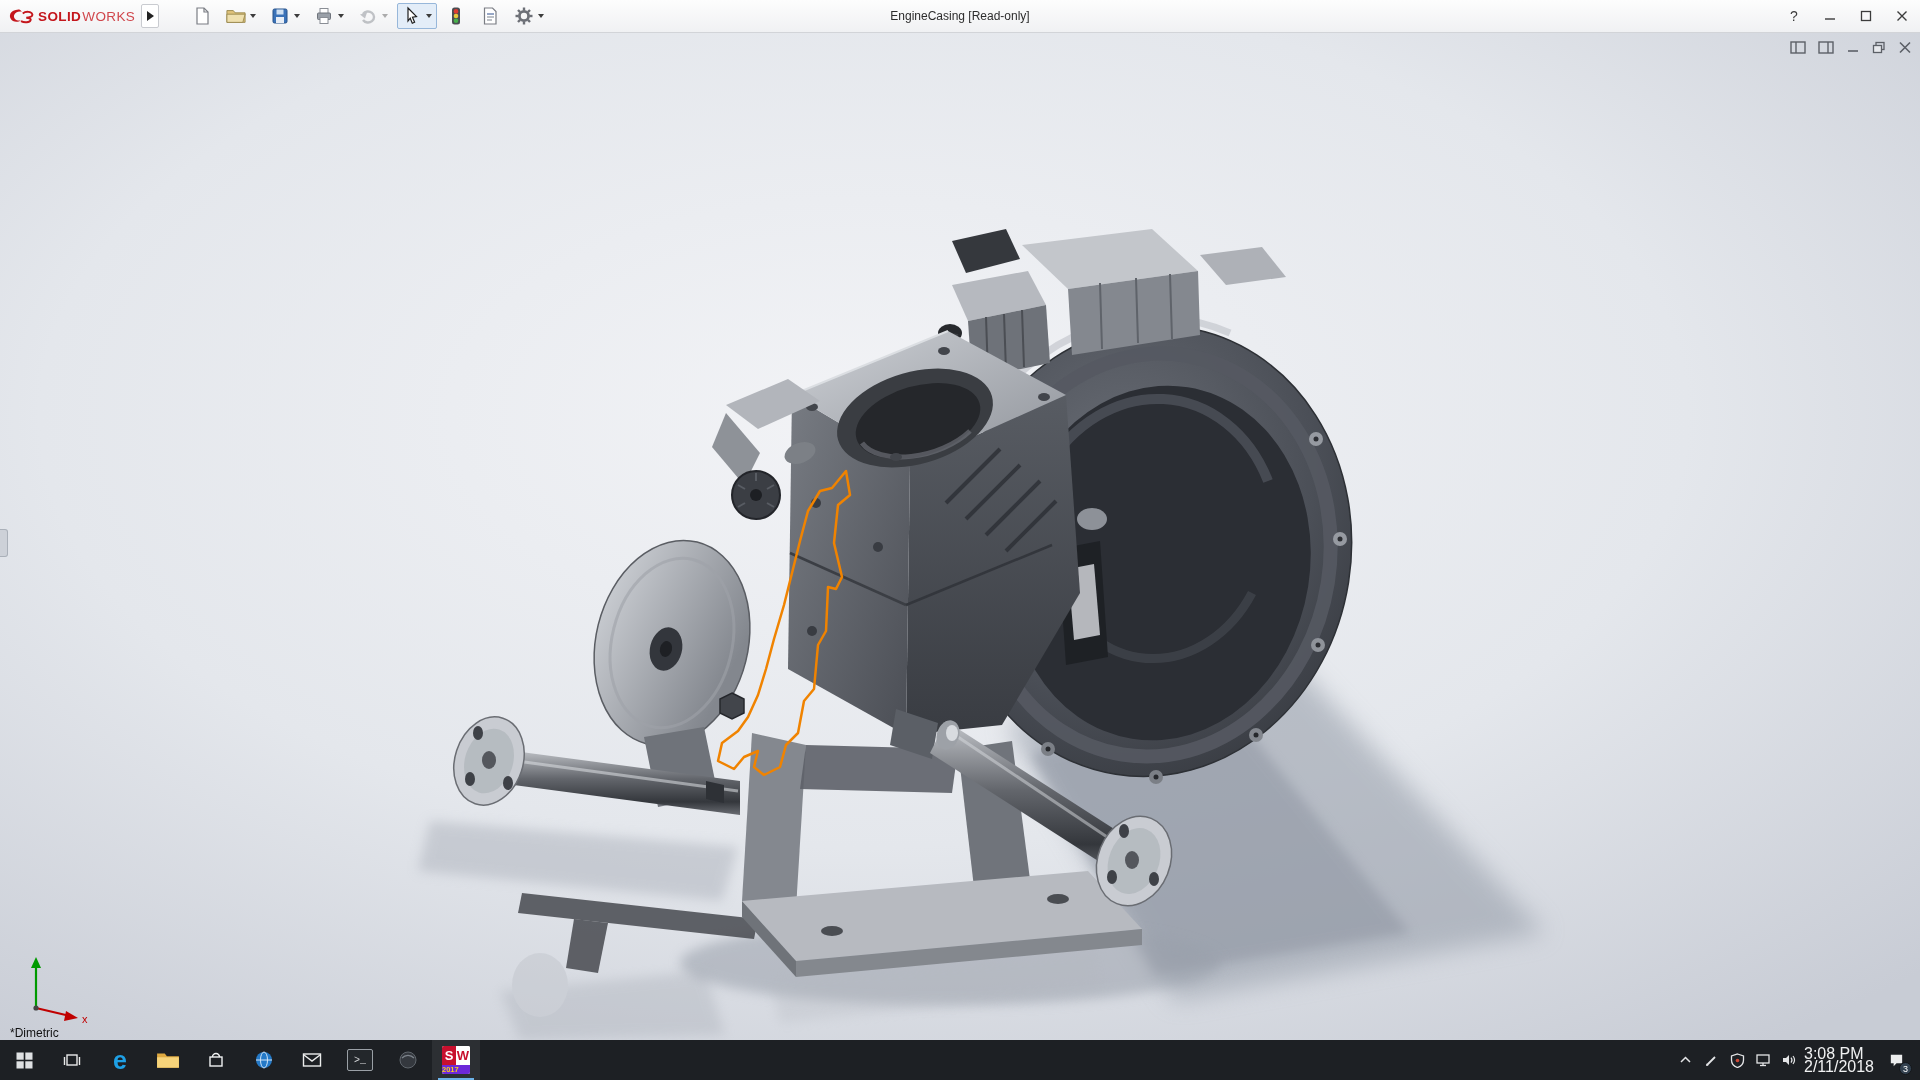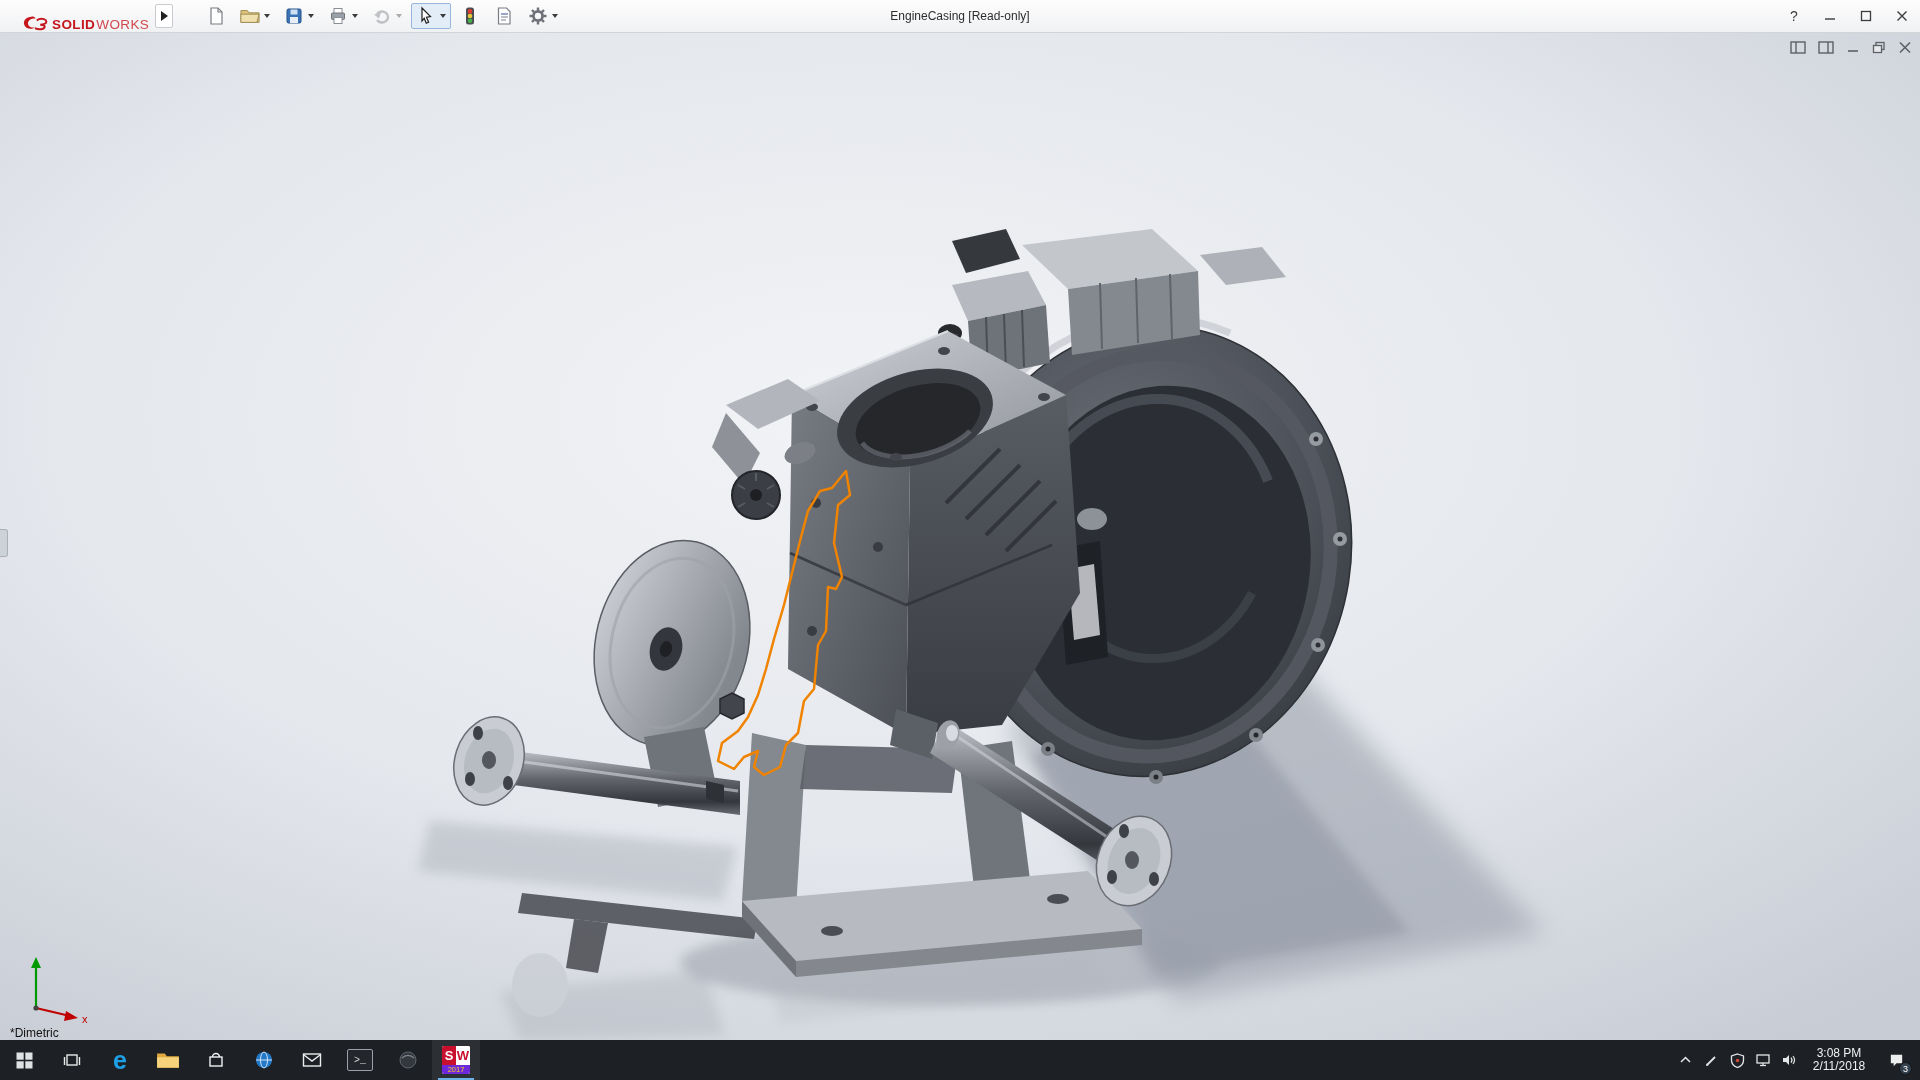--- a/index.html
+++ b/index.html
@@ -1,21 +1,21 @@
 <!DOCTYPE html>
 <html><head>
 <meta charset="utf-8">
 <style>
   *{margin:0;padding:0;box-sizing:border-box}
   html,body{width:1920px;height:1080px;overflow:hidden;font-family:"Liberation Sans",sans-serif;background:#000}
   .screen{position:relative;width:1920px;height:1080px;background:#eceef1;overflow:hidden}
 
   
   .titlebar{position:absolute;top:0;left:0;right:0;height:33px;background:linear-gradient(#fdfdfd,#f0f1f3);border-bottom:1px solid #d2d4d8;display:flex;align-items:center;z-index:30}
-  .brand{display:flex;align-items:flex-end;gap:4px;padding:0 6px 0 22px;height:100%}
+  .brand{display:flex;align-items:center;gap:4px;padding:0 6px 0 8px;height:100%}
   .brand-solid{font-size:13.5px;font-weight:700;color:#c4161c;letter-spacing:.4px}
   .brand-works{font-size:13.5px;font-weight:400;color:#d0474c;letter-spacing:.4px;margin-left:-3px}
   .flyout{width:18px;height:24px;border:1px solid #c9cbd0;background:#fff;display:flex;align-items:center;justify-content:center;border-radius:2px}
   .flyout i{width:0;height:0;border-top:5px solid transparent;border-bottom:5px solid transparent;border-left:7px solid #222}
   .toolbar{display:flex;align-items:center;margin-left:26px;height:100%}
   .tbtn{height:26px;display:flex;align-items:center;padding:0 4px;margin:0 2px;border:1px solid transparent;border-radius:2px}
   .tbtn svg{display:block}
   .tbtn.active{border-color:#97b7da;background:#e3edf8}
   .tbtn.disabled{opacity:.4}
   .caret{width:0;height:0;border-left:3.5px solid transparent;border-right:3.5px solid transparent;border-top:4px solid #3c3c3c;margin-left:4px}
@@ -42,24 +42,24 @@
   .search input::placeholder{color:#4a4a4a;opacity:1}
   .tb-app{width:48px;display:flex;align-items:center;justify-content:center;position:relative}
   .tb-app.active{background:rgba(255,255,255,.07)}
   .tb-app.active::after{content:"";position:absolute;left:6px;right:6px;bottom:0;height:2.5px;background:#6cb2e8}
   .edge-e{font-size:25px;font-weight:700;color:#1ea0e6;line-height:1}
   .term-ico{width:26px;height:22px;background:#23272b;border:1px solid #9aa0a6;border-radius:2px;color:#d5d7d9;font-family:"Liberation Mono",monospace;font-size:10px;display:flex;align-items:center;justify-content:center}
   .sw-ico{width:28px;height:28px;background:#fff;border-radius:2px;position:relative;overflow:hidden}
   .sw-top{display:flex;width:100%;height:19px}
   .sw-s{flex:1;background:#c8102e;color:#fff;font-weight:800;font-size:13px;text-align:center;line-height:19px}
   .sw-w{flex:1;background:#fff;color:#c8102e;font-weight:800;font-size:13px;text-align:center;line-height:19px}
-  .sw-year{position:absolute;bottom:0;right:0;left:0;text-align:center;font-size:7.5px;font-weight:400;color:#f7d117;background:#6d28d9;line-height:9px}
+  .sw-year{position:absolute;bottom:0;right:0;left:0;font-size:7.5px;font-weight:700;color:#f7d117;background:#6d28d9;line-height:9px}
   .tray{margin-left:auto;display:flex;align-items:center;padding-right:4px}
   .tray-btn{width:26px;height:40px;display:flex;align-items:center;justify-content:center}
-  .clock{width:74px;text-align:center;font-size:12px;line-height:13px;color:#f0f1f2;padding:0 2px}
+  .clock{width:74px;text-align:left;font-size:16px;line-height:13px;color:#f0f1f2;padding:0 2px}
   .action{width:40px;height:40px;display:flex;align-items:center;justify-content:center;position:relative}
   .badge{position:absolute;right:4px;bottom:5px;min-width:13px;height:13px;border-radius:50%;background:#33414f;color:#fff;font-size:9px;line-height:13px;text-align:center;border:1px solid #14161a}
 </style>
 </head>
 <body>
 
 <div class="screen">
 
   <header class="titlebar">
     <div class="brand">

